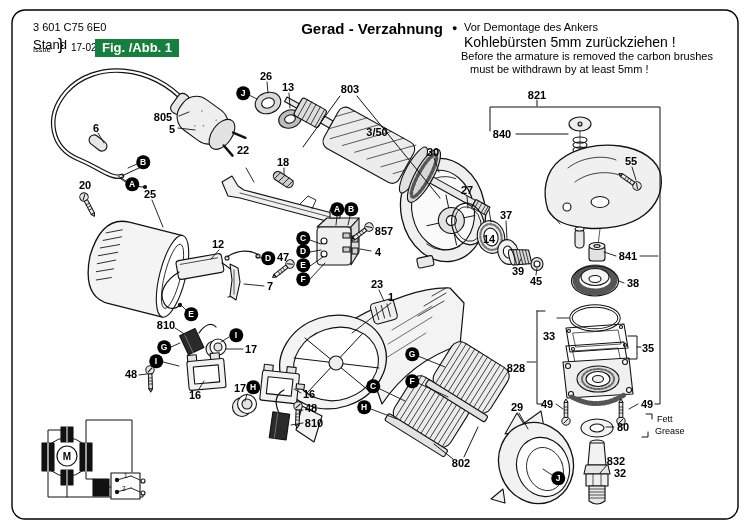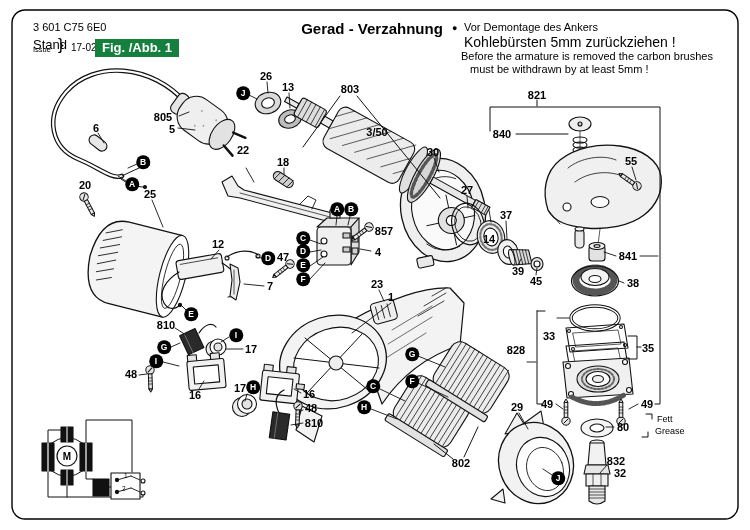--- a/index.html
+++ b/index.html
@@ -430,21 +430,21 @@
       <div class="part-label" style="left: 506px; top: 215px;">37</div>
       <div class="part-label" style="left: 518px; top: 271px;">39</div>
       <div class="part-label" style="left: 536px; top: 281px;">45</div>
       <div class="part-label" style="left: 631px; top: 161px;">55</div>
       <div class="part-label" style="left: 537px; top: 95px;">821</div>
       <div class="part-label" style="left: 502px; top: 134px;">840</div>
       <div class="part-label" style="left: 628px; top: 256px;">841</div>
       <div class="part-label" style="left: 633px; top: 283px;">38</div>
       <div class="part-label" style="left: 549px; top: 336px;">33</div>
       <div class="part-label" style="left: 648px; top: 348px;">35</div>
-      <div class="part-label" style="left: 516px; top: 350px;">828</div>
+      <div class="part-label" style="left: 516px; top: 368px;">828</div>
       <div class="part-label" style="left: 547px; top: 404px;">49</div>
       <div class="part-label" style="left: 647px; top: 404px;">49</div>
       <div class="part-label" style="left: 623px; top: 427px;">80</div>
       <div class="part-label" style="left: 616px; top: 461px;">832</div>
       <div class="part-label" style="left: 620px; top: 473px;">32</div>
       <div class="part-label" style="left: 517px; top: 407px;">29</div>
       <div class="part-label" style="left: 461px; top: 463px;">802</div>
       <div class="part-label" style="left: 218px; top: 244px;">12</div>
       <div class="part-label" style="left: 283px; top: 257px;">47</div>
       <div class="part-label" style="left: 384px; top: 231px;">857</div>

